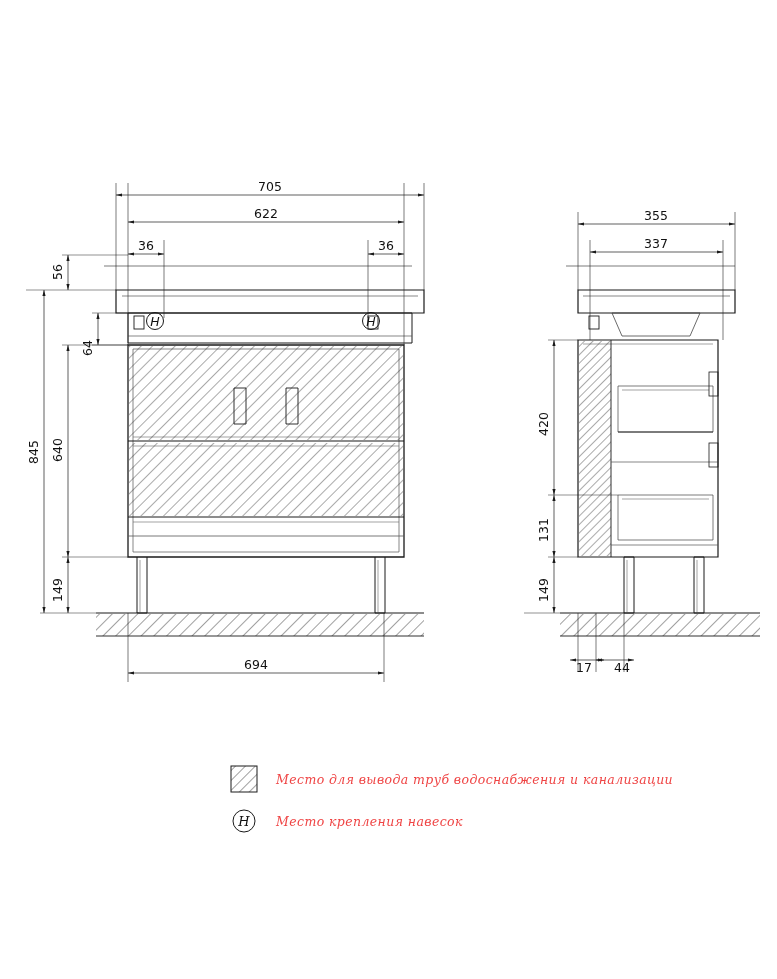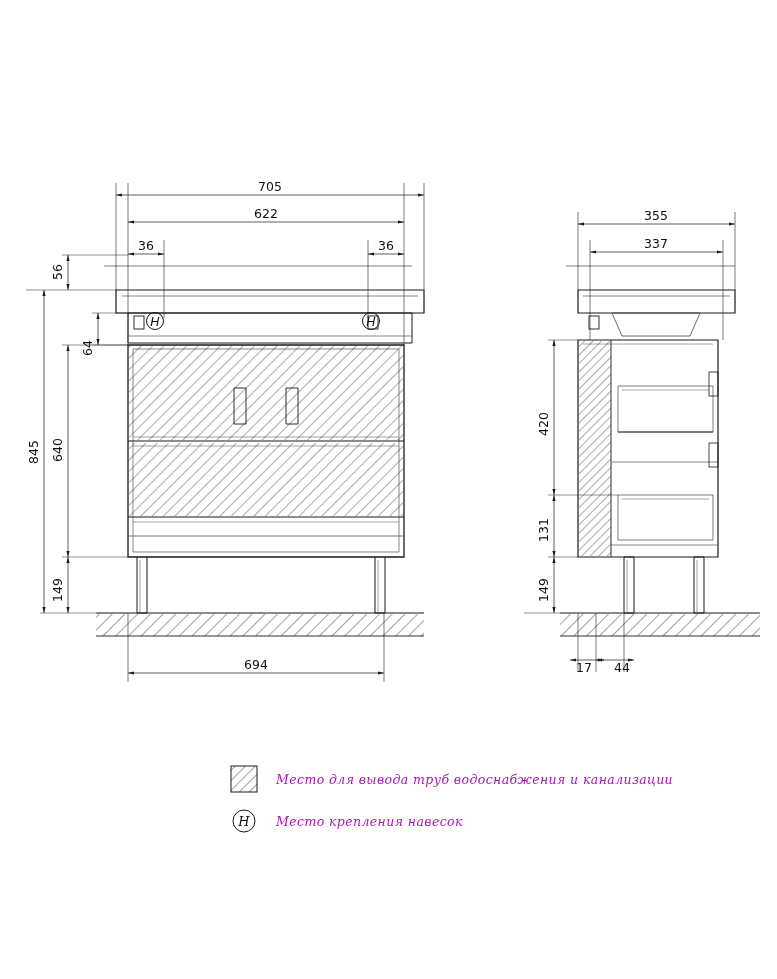--- a/index.html
+++ b/index.html
@@ -44,21 +44,21 @@
     flex: 0 0 34px;
     position: relative;
   }
   .legend-text {
     margin-left: 14px;
     font-family: "DejaVu Serif", serif;
     font-style: italic;
     font-size: 12.5px;
     letter-spacing: 0.4px;
     white-space: nowrap;
-    color: #a21caf;
+    color: #ef4444;
   }
   .dim-txt {
     font-family: "DejaVu Sans", sans-serif;
     font-size: 12.5px;
     fill: #111;
   }
 </style>
 </head>
 <body>
 

